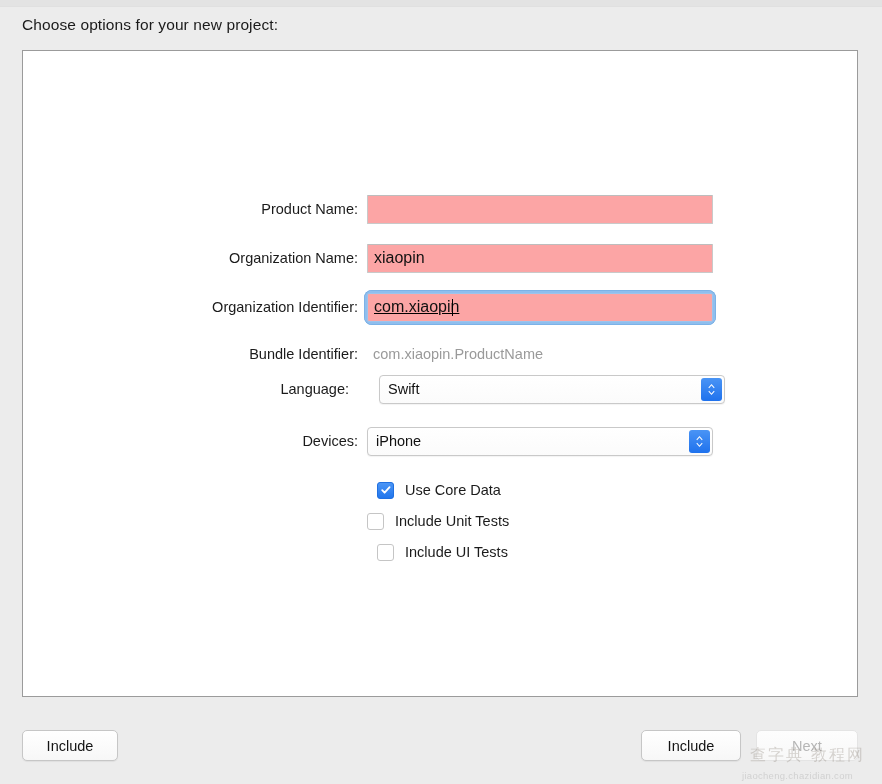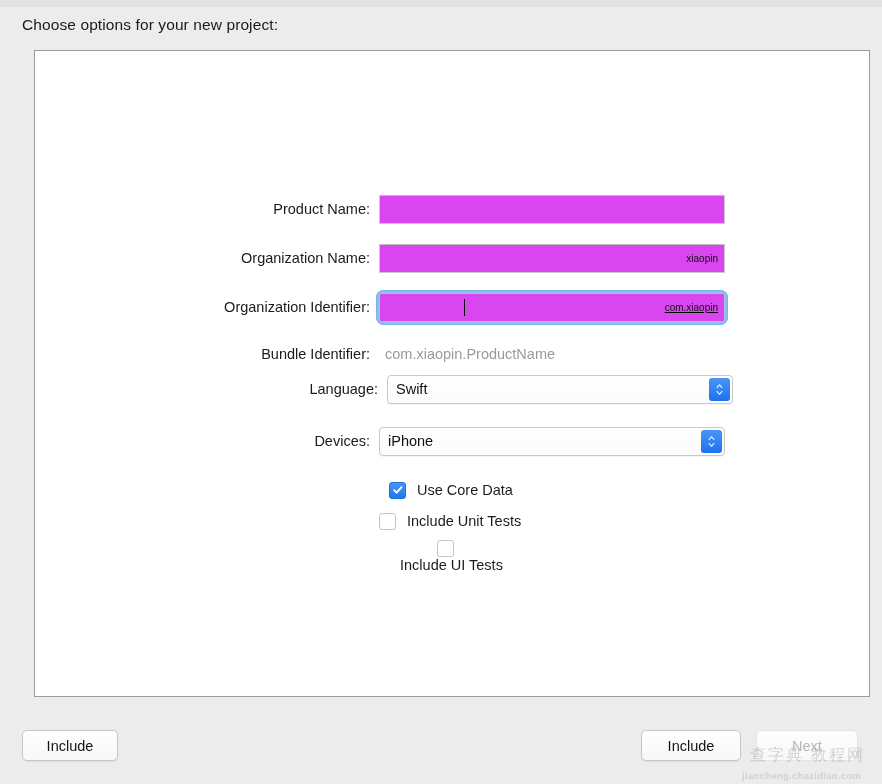--- a/index.html
+++ b/index.html
@@ -41,21 +41,20 @@
   }
   #options-panel {
     position: absolute;
     left: 22px;
     top: 50px;
     width: 836px;
     height: 647px;
     background: #ffffff;
     border: 1px solid #9b9b9b;
     box-sizing: border-box;
-    margin-left: 12px;
   }
   .form-area {
     position: absolute;
     left: 0;
     top: 0;
     width: 100%;
     height: 100%;
   }
   .form-row {
     position: absolute;
@@ -69,30 +68,29 @@
     padding-right: 9px;
     font-size: 14.5px;
     color: #1b1b1b;
     white-space: nowrap;
     box-sizing: border-box;
   }
   .text-field {
     width: 346px;
     height: 29px;
     box-sizing: border-box;
-    background: #d946ef;
+    background: #fca5a5;
     border: 1px solid #c9c9c9;
     border-top-color: #bdbdbd;
     border-radius: 1px;
     font-family: "Liberation Sans", sans-serif;
-    font-size: 10px;
+    font-size: 16px;
     color: #111111;
     padding: 0 6px;
     outline: none;
-    text-align: right;
   }
   .field-wrap {
     position: relative;
     display: flex;
     align-items: center;
   }
   .field-wrap.focused {
     padding: 3px;
     margin: -3px;
     border-radius: 8px;
@@ -219,21 +217,20 @@
     font-family: "DejaVu Sans", sans-serif;
     margin-left: 8px;
   }
   #wm-url {
     font-size: 9.5px;
     color: #8a8a8a;
     letter-spacing: 0.3px;
     white-space: nowrap;
     margin-top: 4px;
     font-family: "Liberation Sans", sans-serif;
-    font-weight: bold;
   }
 </style>
 </head>
 <body>
 
 <div id="window">
 
   <div id="topstrip"></div>
 
   <div id="dialog-title">Choose options for your new project:</div>
@@ -261,21 +258,21 @@
           <input class="text-field" type="text" value="com.xiaopin" style="">
           <div class="caret" id="id-caret" style="left: 88.375px; top: 9px;"></div>
         </div>
       </div>
 
       <div class="form-row" style="left:31px; top:288px;">
         <div class="field-label">Bundle Identifier:</div>
         <div class="static-value">com.xiaopin.ProductName</div>
       </div>
 
-      <div class="form-row" style="left:39px; top:323px;">
+      <div class="form-row" style="left:22px; top:323px;gap:21px;">
         <div class="field-label">Language:</div>
         <div class="popup-button">
           <span class="popup-text">Swift</span>
           <span class="popup-arrows">
             <svg width="11" height="17" viewBox="0 0 11 17" aria-hidden="true">
               <path d="M5.5 3 L8.6 6.6 L7.9 7.2 L5.5 4.5 L3.1 7.2 L2.4 6.6 Z" fill="#ffffff"></path>
               <path d="M5.5 14 L2.4 10.4 L3.1 9.8 L5.5 12.5 L7.9 9.8 L8.6 10.4 Z" fill="#ffffff"></path>
             </svg>
           </span>
         </div>
@@ -301,21 +298,21 @@
           </svg>
         </span>
         <span class="checkbox-label">Use Core Data</span>
       </div>
 
       <div class="checkbox-row" style="left:312px; top:458px;">
         <span class="checkbox"></span>
         <span class="checkbox-label">Include Unit Tests</span>
       </div>
 
-      <div class="checkbox-row" style="left:322px; top:489px;flex-direction:column;">
+      <div class="checkbox-row" style="left:322px; top:489px;">
         <span class="checkbox"></span>
         <span class="checkbox-label">Include UI Tests</span>
       </div>
 
     </div>
   </div>
 
   <div class="push-button" style="left:22px; top:730px; width:96px;">Include</div>
 
   <div class="push-button" style="left:641px; top:730px; width:100px;">Include</div>

